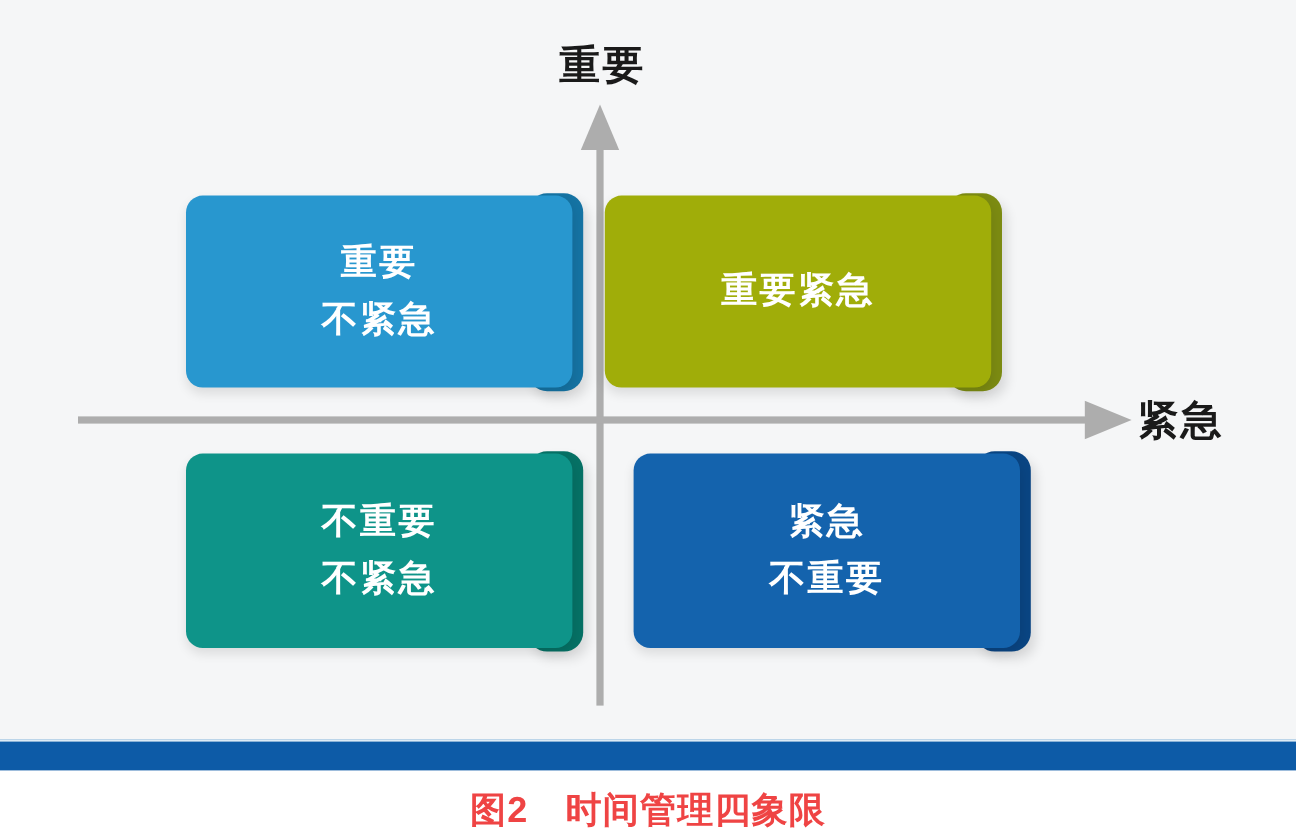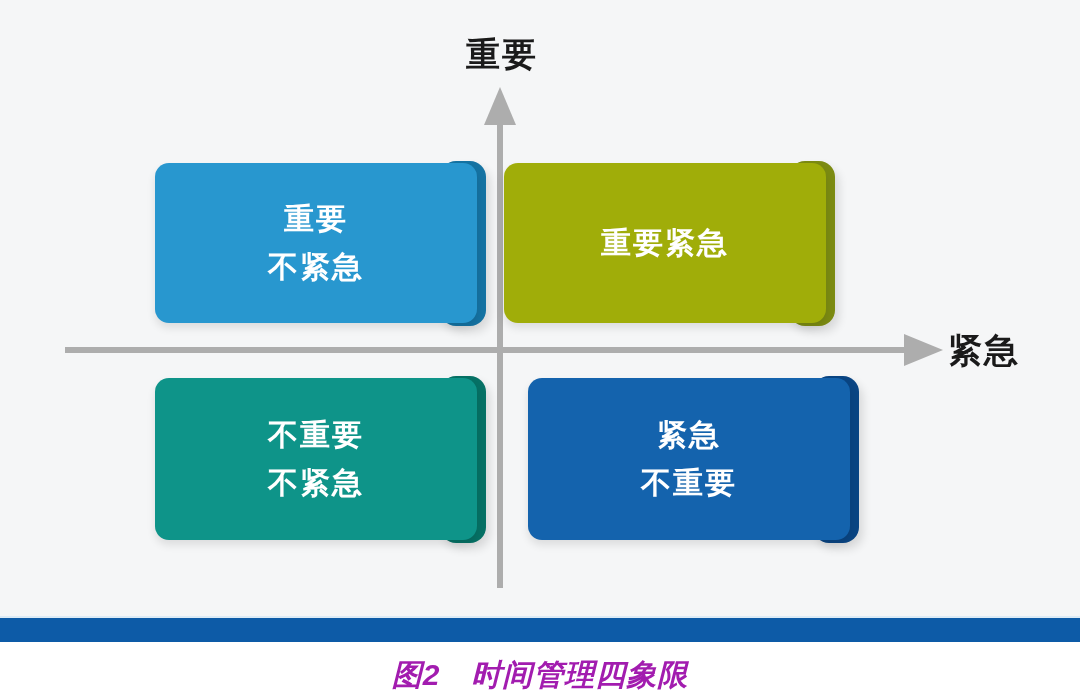--- a/index.html
+++ b/index.html
@@ -119,25 +119,24 @@
     height: 24px;
     background: #0d5ba7;
     border-top: 2px solid #dcebf6;
   }
   .caption {
     position: absolute;
     left: 0;
     top: 655px;
     width: 1080px;
     text-align: center;
-    color: #a21caf;
+    color: #ef4444;
     font-size: 30px;
     font-weight: 600;
     letter-spacing: 1px;
-    font-style: italic;
   }
 </style>
 </head>
 <body>
 
 <div class="canvas">
 
   <div class="plot-bg"></div>
 
   <div class="axis-line v" style="background: rgb(173, 173, 173);"></div>

